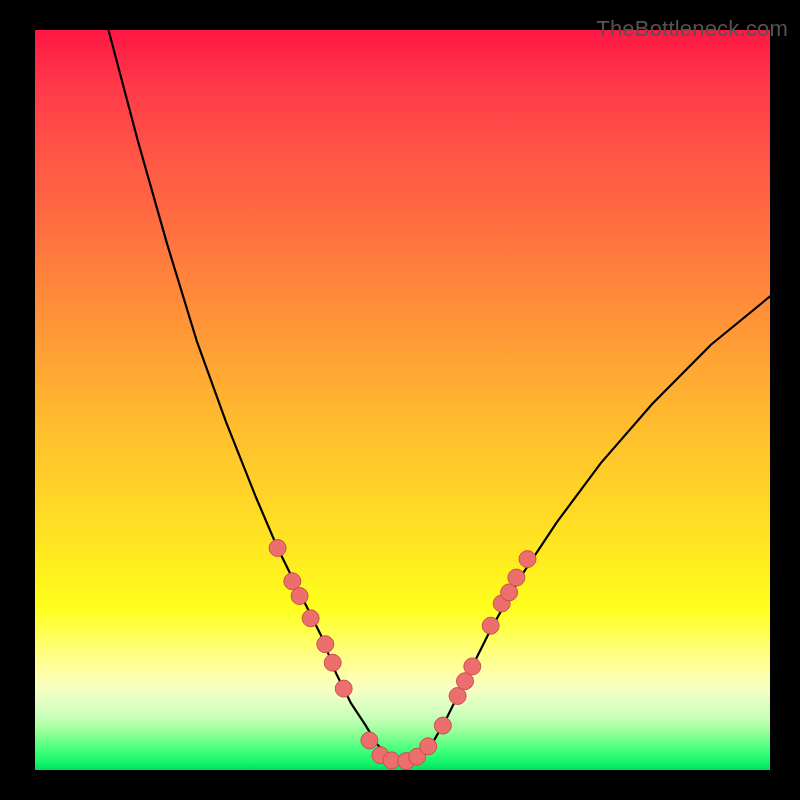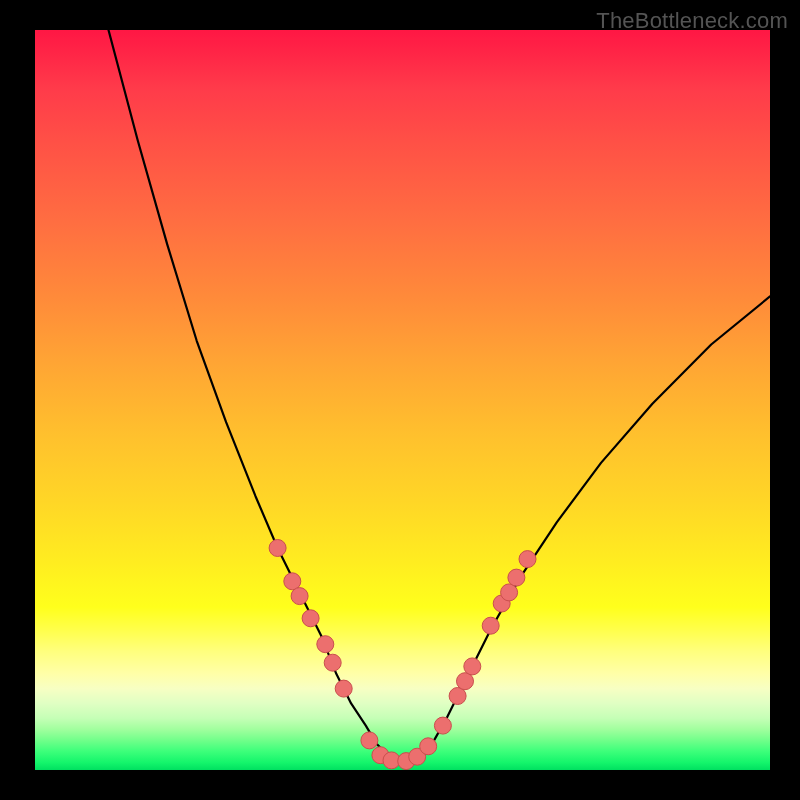--- a/index.html
+++ b/index.html
@@ -60,21 +60,21 @@
   }
   svg.overlay {
     position: absolute;
     top: 0;
     left: 0;
     width: 100%;
     height: 100%;
   }
   .watermark {
     position: absolute;
-    top: 8px;
+    top: 16px;
     right: 12px;
     color: #545454;
     font-size: 22px;
     font-weight: 400;
     letter-spacing: 0.2px;
   }
 </style>
 </head>
 <body>
 

